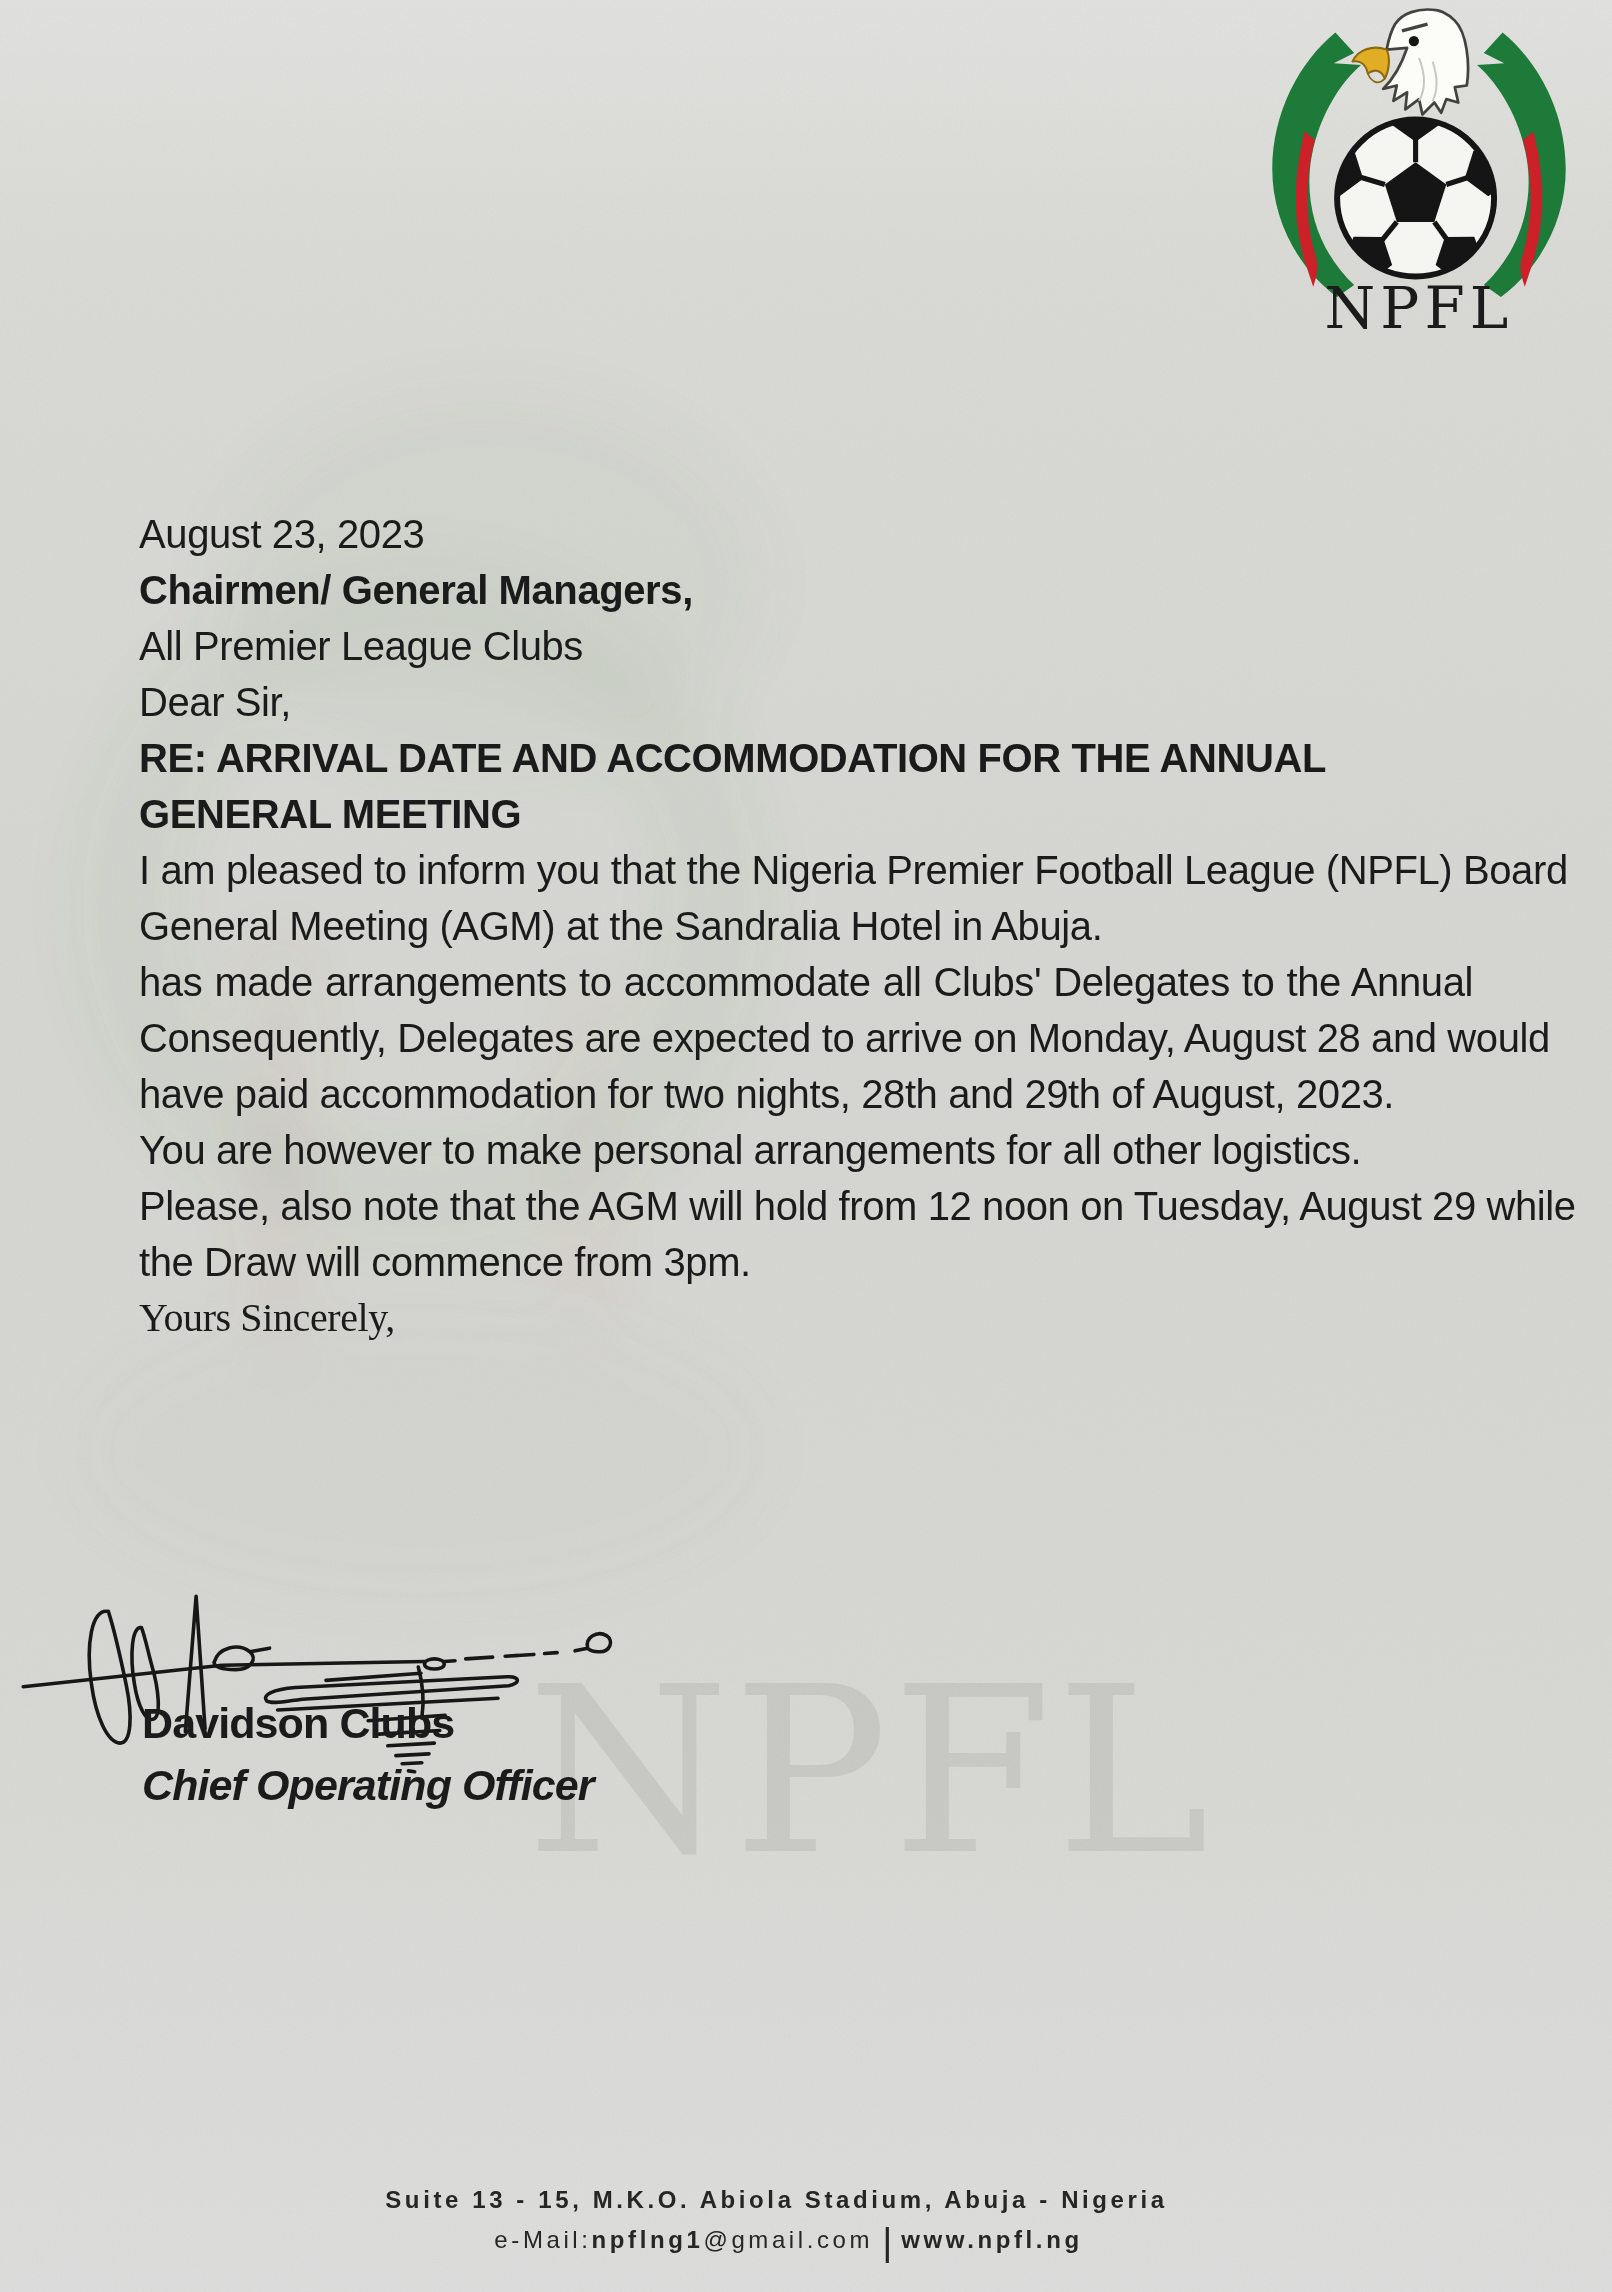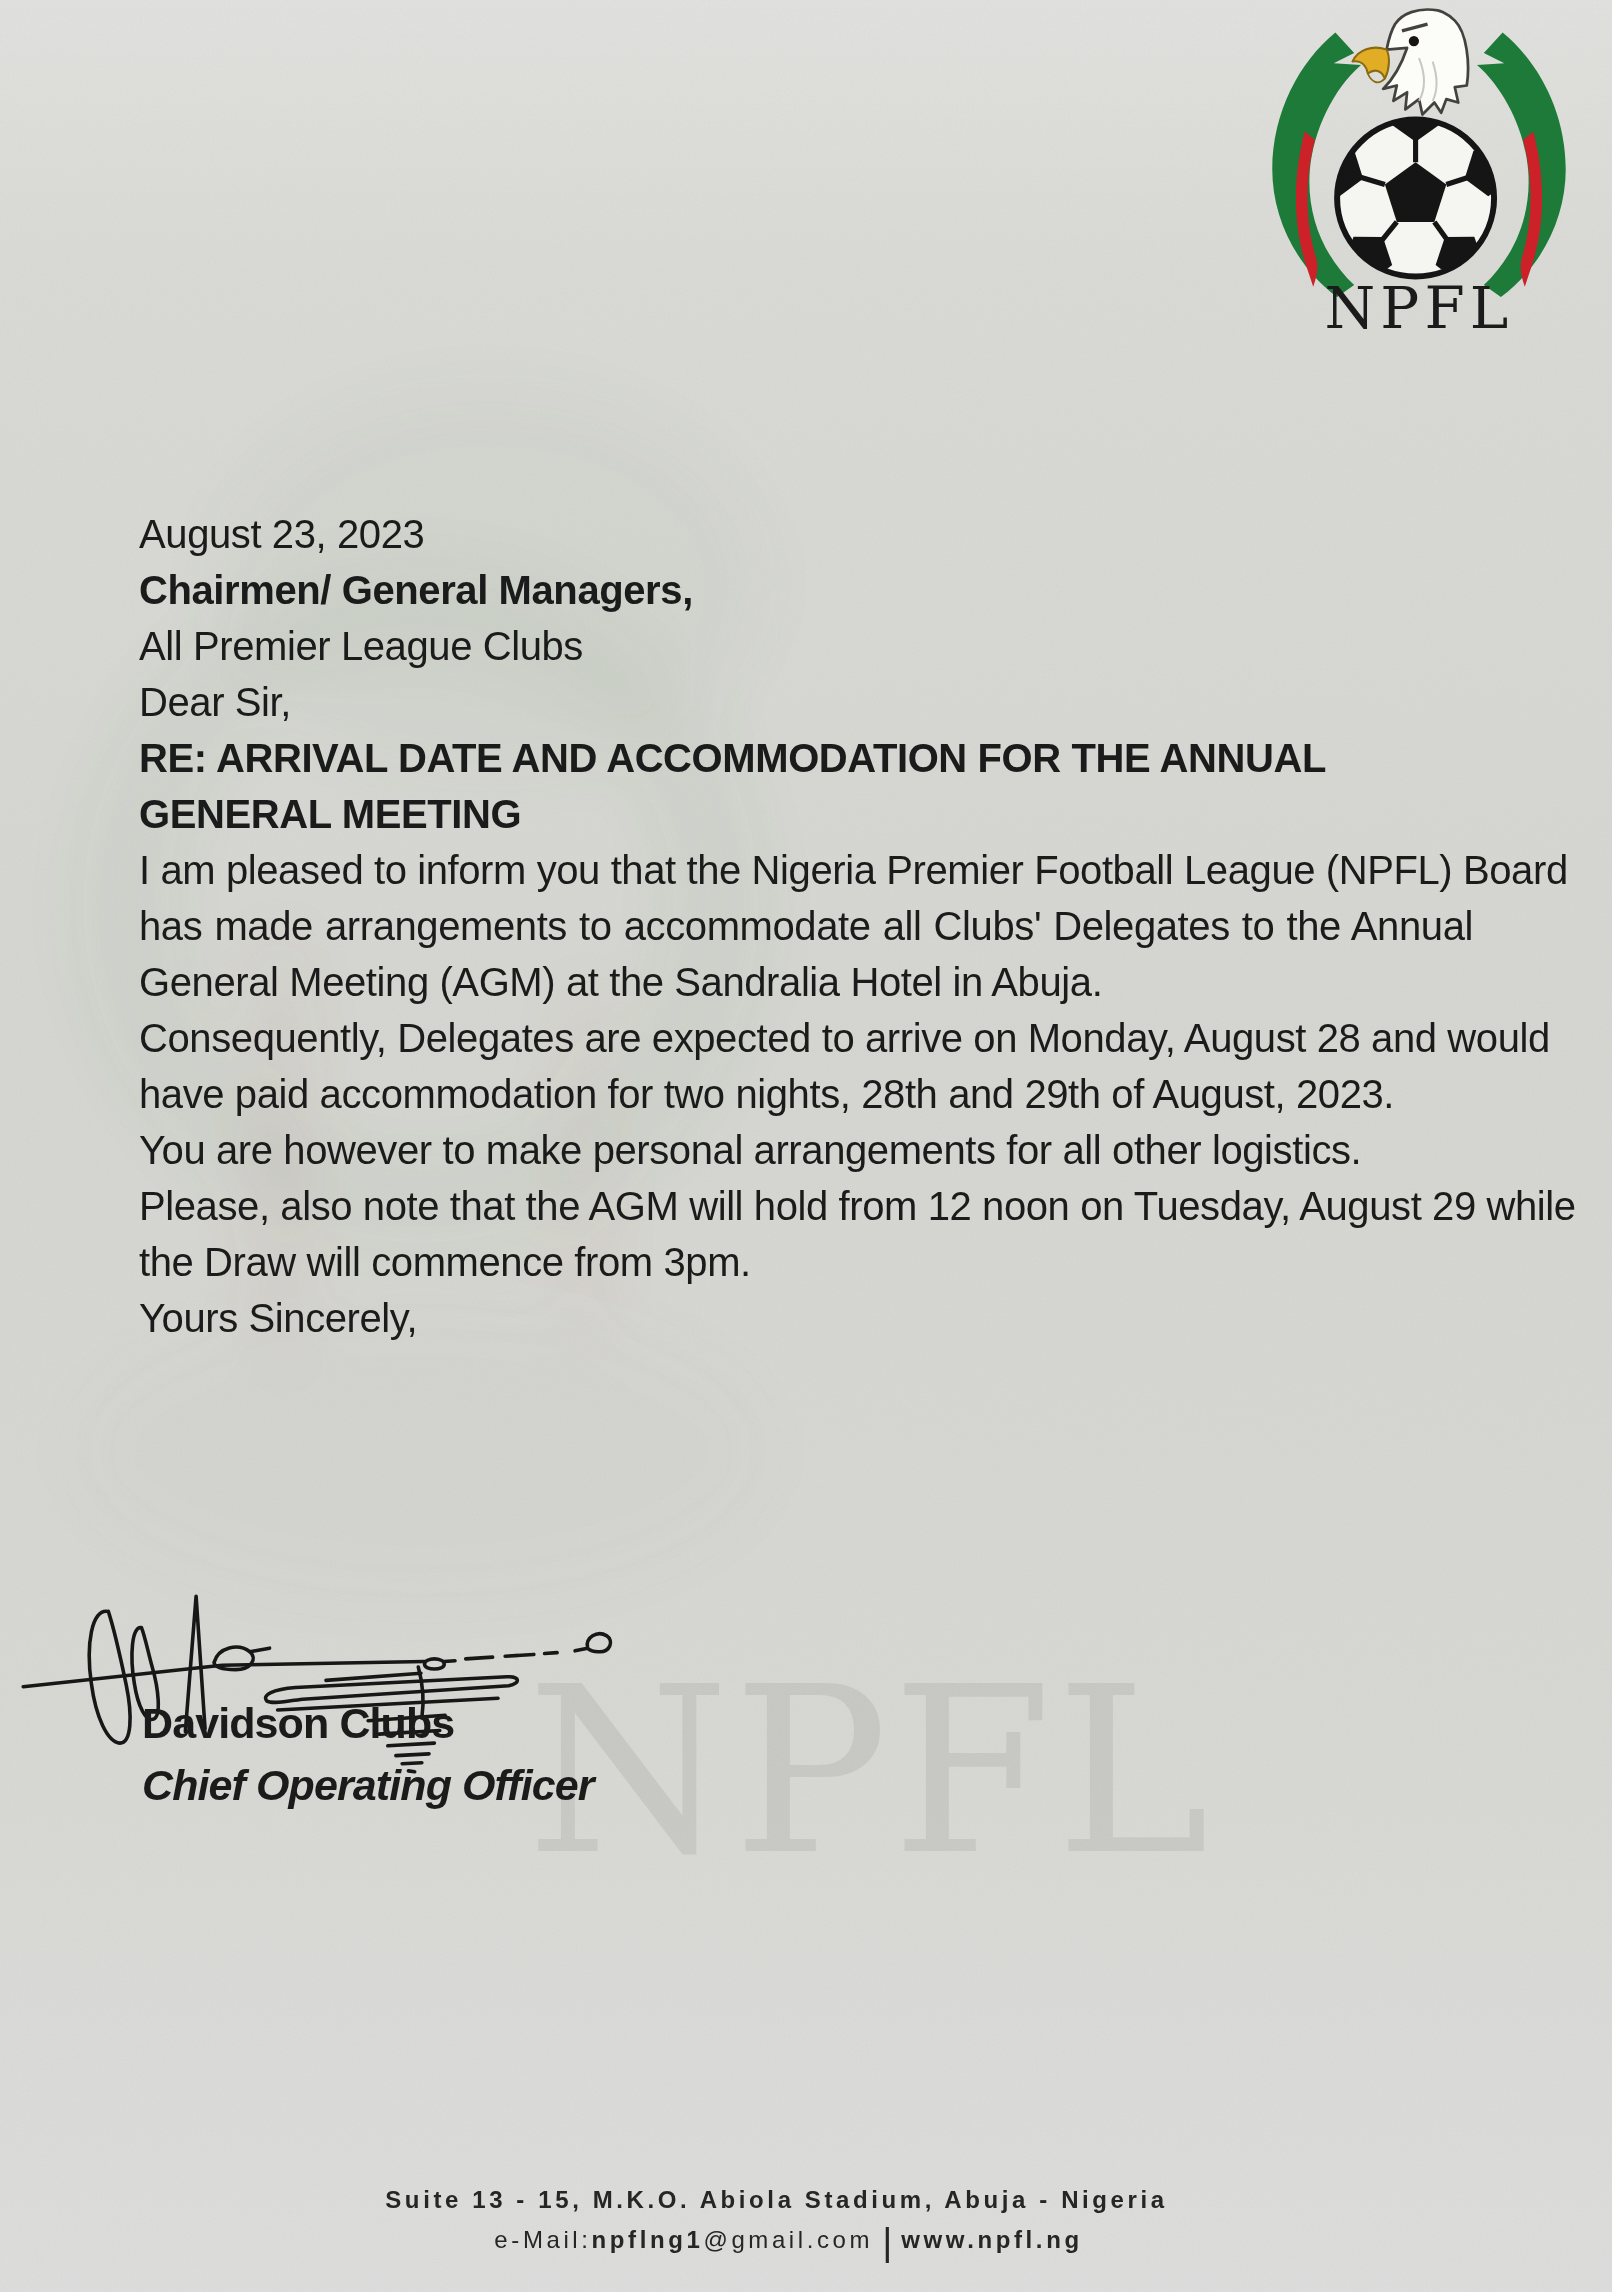--- a/index.html
+++ b/index.html
@@ -23,21 +23,21 @@
   .date{margin-top:0;}
   .recipient{margin-top:114px;font-weight:bold;}
   .org{margin-top:18px;}
   .salutation{margin-top:1.8px;}
   .subject{margin-top:30px;font-weight:bold;}
   .p1{margin-top:6.3px;}
   .p2{margin-top:16px;}
   .p3{margin-top:22.4px;}
   .p4{margin-top:10.7px;}
   .p5{margin-top:19px;}
-  .closing{margin-top:29px;}
+  .closing{margin-top:29px;font-family:Liberation Serif, serif;}
   .signature{position:absolute;left:7.2px;top:1572px;width:681px;height:215px;}
   .sig-name{position:absolute;left:142px;top:1699px;font-size:43px;font-weight:bold;letter-spacing:-0.9px;}
   .sig-title{position:absolute;left:142px;top:1761px;font-size:43px;font-weight:bold;font-style:italic;letter-spacing:-0.9px;}
   .footer{position:absolute;left:0;top:2186px;width:1553px;text-align:center;color:#262624;}
   .footer-line1{font-size:24px;font-weight:bold;letter-spacing:3.6px;}
   .footer-line2{margin-top:6.3px;font-size:24px;letter-spacing:3.6px;margin-left:24px;}
   .fw-n{font-weight:normal;}
   .fw-b{font-weight:bold;}
   .pipe{font-weight:300;font-size:39px;vertical-align:-7.2px;padding:0 9px;letter-spacing:0;}
 </style>
@@ -117,22 +117,22 @@
 
   <div class="letter">
     <p class="date">August 23, 2023</p>
     <p class="recipient">Chairmen/ General Managers,</p>
     <p class="org">All Premier League Clubs</p>
     <p class="salutation">Dear Sir,</p>
     <p class="subject">RE: ARRIVAL DATE AND ACCOMMODATION FOR THE ANNUAL GENERAL MEETING</p>
 
     <p class="p1">
       <span class="line jl" style="display:block">I am pleased to inform you that the Nigeria Premier Football League (NPFL) Board</span>
+      <span class="line" style="display:block">General Meeting (AGM) at the Sandralia Hotel in Abuja.</span>
       <span class="line jl" style="display:block">has made arrangements to accommodate all Clubs' Delegates to the Annual</span>
-      <span class="line" style="display:block">General Meeting (AGM) at the Sandralia Hotel in Abuja.</span>
     </p>
 
     <p class="p2">
       <span class="line jl" style="display:block">Consequently, Delegates are expected to arrive on Monday, August 28 and would</span>
       <span class="line" style="display:block">have paid accommodation for two nights, 28th and 29th of August, 2023.</span>
     </p>
 
     <p class="p3">
       <span class="line" style="display:block">You are however to make personal arrangements for all other logistics.</span>
     </p>

